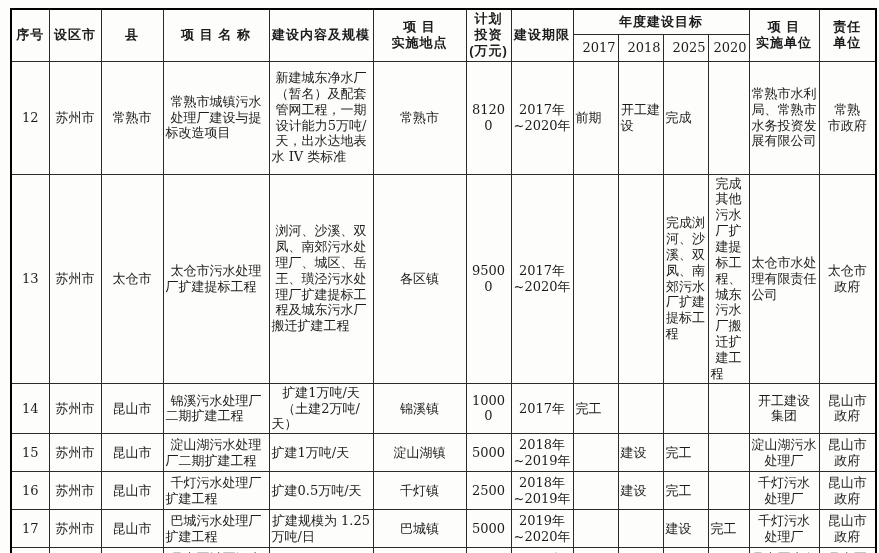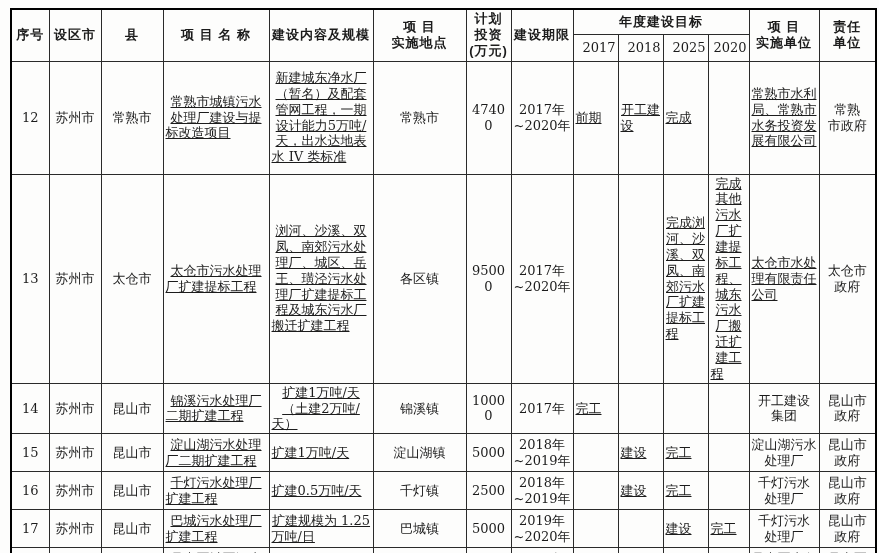--- a/index.html
+++ b/index.html
@@ -34,21 +34,21 @@
     font-weight:bold;
     font-size:13px;
     letter-spacing:1px;
   }
   table.doc th.yr{
     font-family:"DejaVu Serif","Liberation Serif",serif;
     font-weight:normal;
     letter-spacing:0;
     text-align:right;
   }
-  td.just{text-align:justify;text-align-last:left;text-decoration:underline;}
+  td.just{text-align:justify;text-align-last:left;}
   td.resp{padding:1px 8px;}
   td.impl{padding:1px 3px;}
   tr.hr1{height:25px;} tr.hr2{height:27px;}
   tr.r12{height:113px;} tr.r13{height:146px;}
   tr.rS{height:38px;}
 </style>
 </head>
 <body>
 
 <div class="page">
@@ -95,21 +95,21 @@
         <th class="yr">2020</th>
       </tr>
 
       <tr class="r12">
         <td>12</td>
         <td>苏州市</td>
         <td>常熟市</td>
         <td class="just">常熟市城镇污水处理厂建设与提标改造项目</td>
         <td class="just">新建城东净水厂（暂名）及配套管网工程，一期设计能力5万吨/天，出水达地表水 IV 类标准</td>
         <td>常熟市</td>
-        <td>47400</td>
+        <td>81200</td>
         <td>2017年
 ~2020年</td>
         <td class="just">前期</td>
         <td class="just">开工建设</td>
         <td class="just">完成</td>
         <td class="just"></td>
         <td class="impl just">常熟市水利局、常熟市水务投资发展有限公司</td>
         <td class="resp">常熟
 市政府</td>
       </tr>

